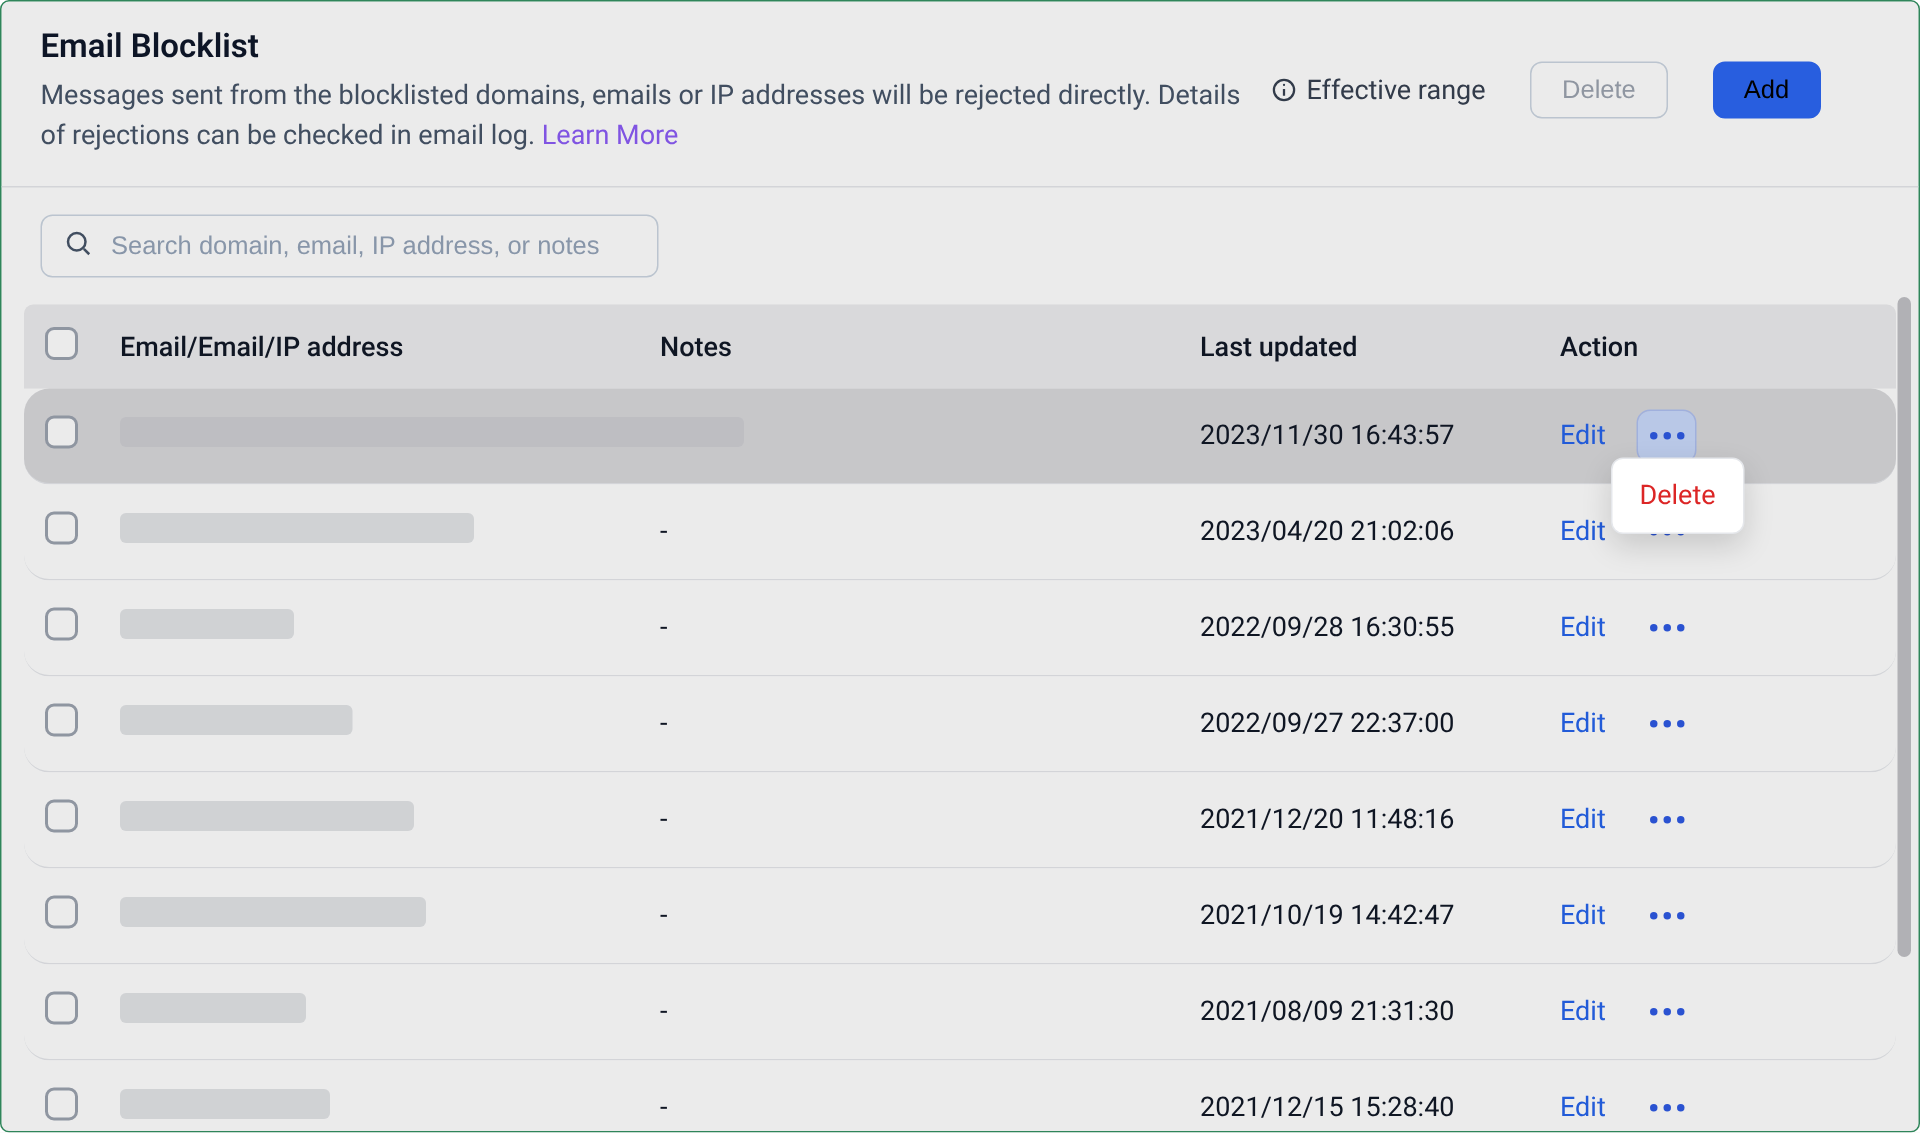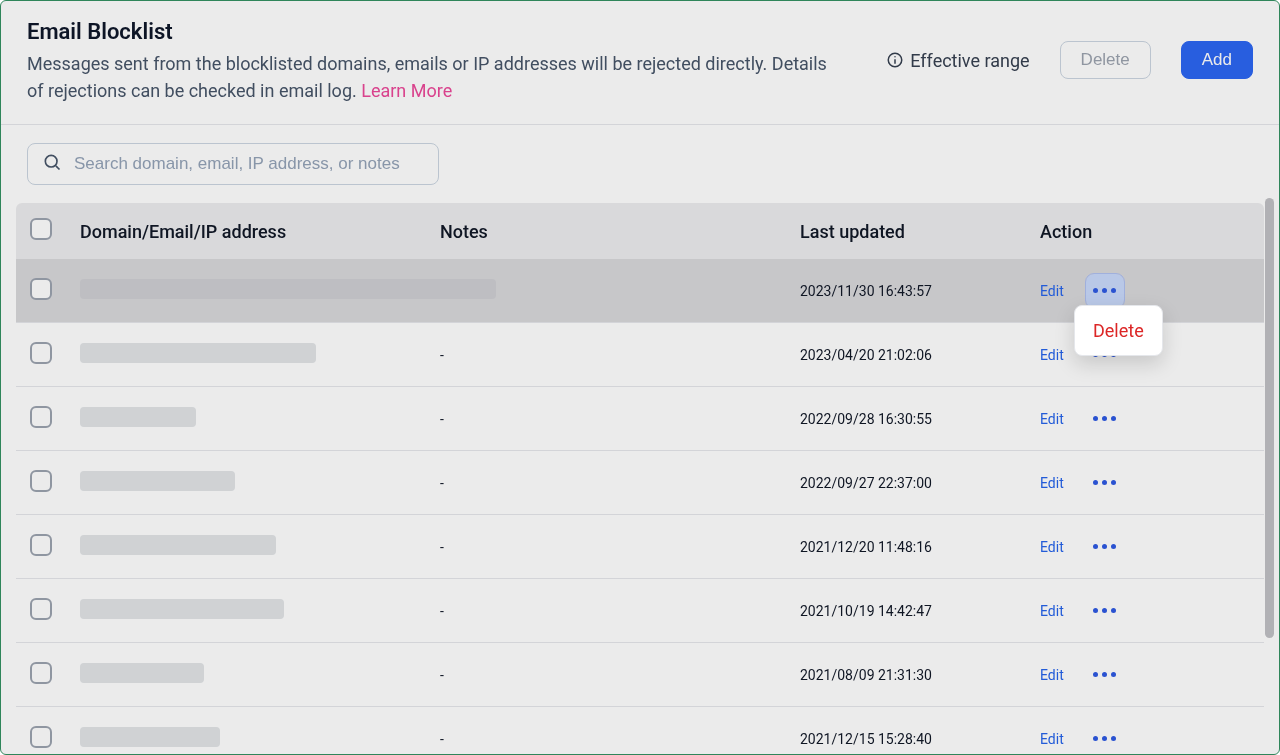--- a/index.html
+++ b/index.html
@@ -23,35 +23,35 @@
     width: 1280px;
     height: 755px;
     position: relative;
     overflow: hidden;
     background: #fff;
   }
   .header {
     padding: 18px 26px 2px 26px;
     display: flex;
     align-items: flex-start;
-    justify-content: space-between;
+    justify-content: flex-start;
   }
   .header-left { max-width: 820px; }
   .page-title {
     font-size: 22px;
     font-weight: 600;
     margin: 0 0 6px 0;
   }
   .page-desc {
     font-size: 18px;
     color: #475569;
     line-height: 1.5;
   }
   .learn-more {
-    color: #ec4899;
+    color: #8b5cf6;
     text-decoration: none;
   }
   .header-right {
     display: flex;
     align-items: center;
     gap: 30px;
     padding-top: 22px;
   }
   .eff-range {
     display: inline-flex;
@@ -72,21 +72,21 @@
     background: #fff;
     cursor: pointer;
   }
   .btn-disabled {
     color: #9ca3af;
     cursor: not-allowed;
   }
   .btn-primary {
     background: #2c66f2;
     border-color: #2c66f2;
-    color: #ffffff;
+    color: #000000;
   }
   .divider {
     height: 1px;
     background: #e5e7eb;
     margin-top: 18px;
   }
   .toolbar {
     padding: 18px 26px 8px 26px;
   }
   .search {
@@ -125,22 +125,23 @@
     color: #111827;
     font-size: 18px;
     font-weight: 500;
     border-top-left-radius: 6px;
     border-top-right-radius: 6px;
   }
   .thead .th-check { padding-left: 14px; }
   .row {
     height: 64px;
     border-bottom: 1px solid #e5e7eb;
-    font-size: 14px;
+    font-size: 18px;
     color: #111827;
+    border-radius: 17px;
   }
   .row.highlight { background: #d8d8db; }
   .cell-check { padding-left: 14px; }
   .chk {
     width: 22px; height: 22px;
     border: 2px solid #9ca3af;
     border-radius: 6px;
     background: #fff;
     display: inline-block;
   }
@@ -241,21 +242,21 @@
       </span>
       <input type="text" placeholder="Search domain, email, IP address, or notes" style="">
     </div>
   </div>
 
   <div class="table">
     <div class="thead">
       <div class="th-check">
         <span class="chk"></span>
       </div>
-      <div>Domain/Email/IP address</div>
+      <div>Email/Email/IP address</div>
       <div>Notes</div>
       <div>Last updated</div>
       <div>Action</div>
     </div>
 
     <div id="rows">
         <div class="row-wrap">
           <div class="row highlight">
             <div class="cell-check"><span class="chk"></span></div>
             <div class="cell-domain"><span class="redact" style="--w: 416px;"></span></div>

